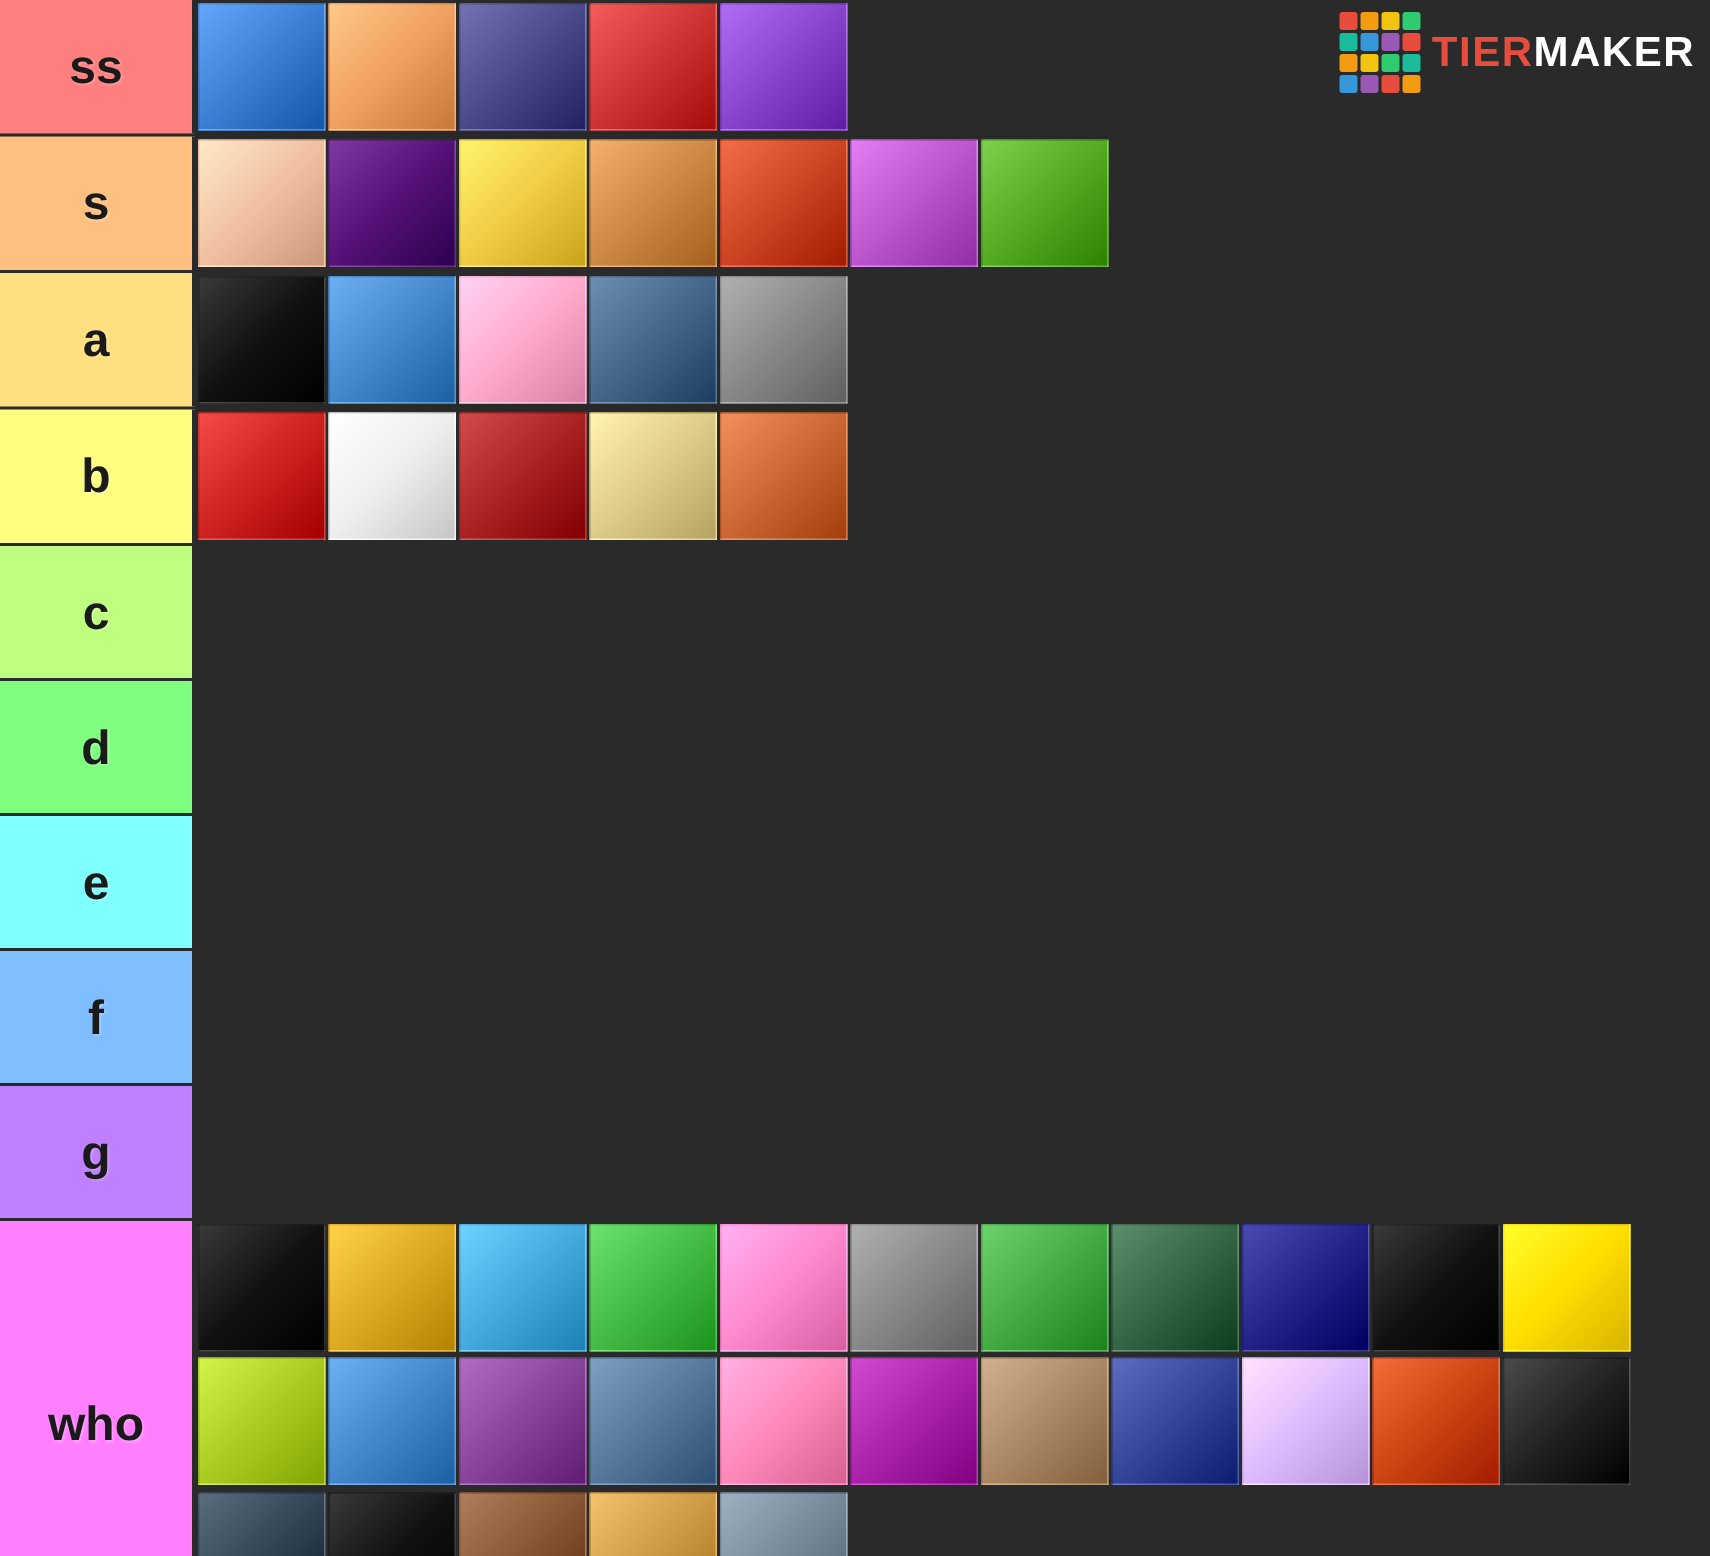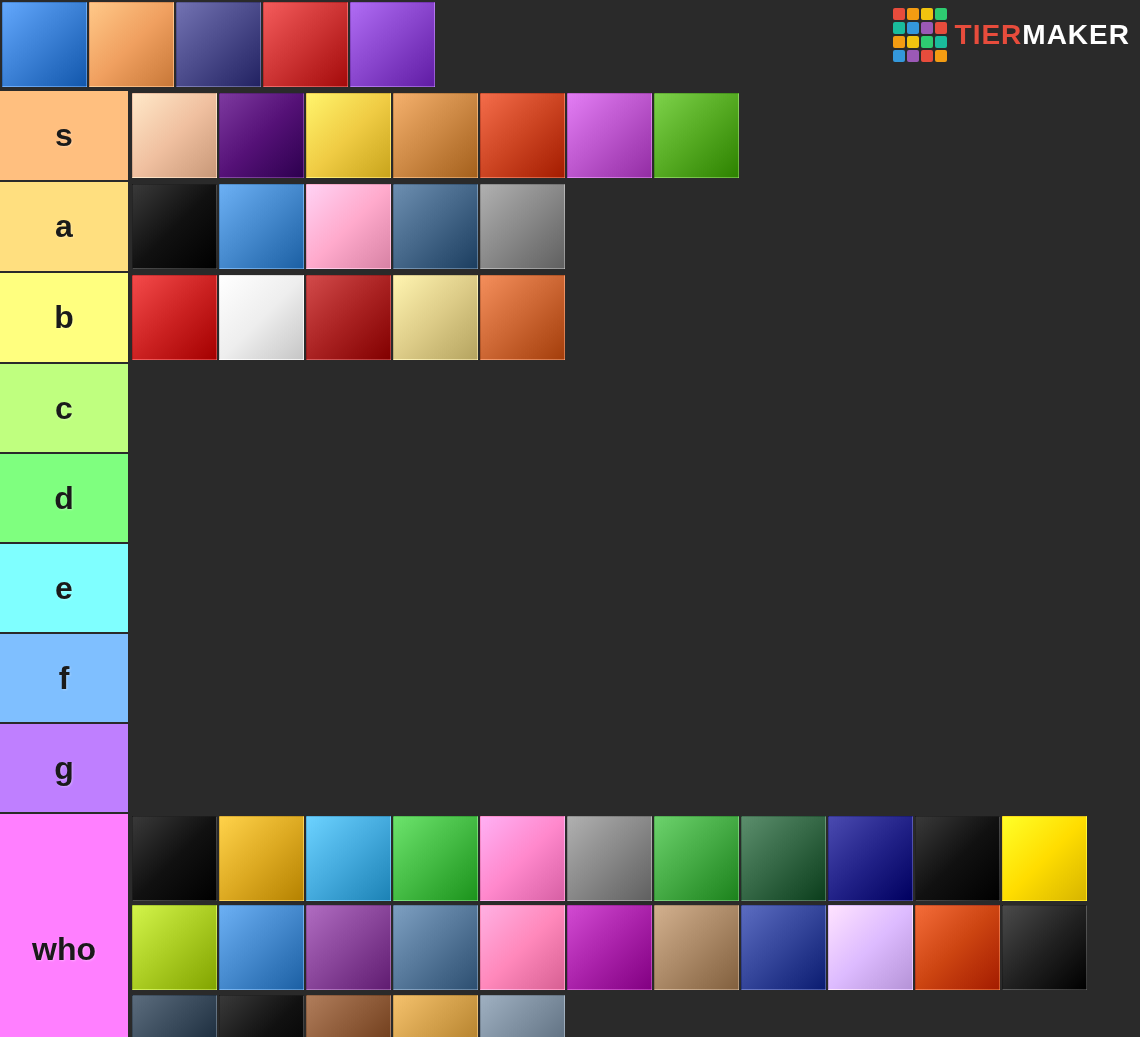--- a/index.html
+++ b/index.html
@@ -125,20 +125,21 @@
       <div class="logo-cell" style="background: rgb(231, 76, 60);"></div>
       <div class="logo-cell" style="background: rgb(243, 156, 18);"></div>
     </div>
   <div class="logo-text">
     <span class="tier">TiER</span><span class="maker">MAKER</span>
   </div>
 </div>
 
 <div id="tier-container">
     <div class="tier-row row-ss">
+      <div class="tier-label" style="background: rgb(255, 127, 127);">ss</div>
       <div class="tier-items">
         <div class="av-box" style="background: linear-gradient(135deg, rgb(98, 167, 252), rgb(58, 127, 212), rgb(18, 87, 172)) 0% 0% / cover rgb(58, 127, 212); font-size: 8px; word-break: break-word;"></div>
         <div class="av-box" style="background: linear-gradient(135deg, rgb(255, 200, 136), rgb(240, 160, 96), rgb(200, 120, 56)) 0% 0% / cover rgb(240, 160, 96); font-size: 8px; word-break: break-word;"></div>
         <div class="av-box" style="background: linear-gradient(135deg, rgb(114, 114, 178), rgb(74, 74, 138), rgb(34, 34, 98)) 0% 0% / cover rgb(74, 74, 138); font-size: 8px; word-break: break-word;"></div>
         <div class="av-box" style="background: linear-gradient(135deg, rgb(244, 91, 91), rgb(204, 51, 51), rgb(164, 11, 11)) 0% 0% / cover rgb(204, 51, 51); font-size: 8px; word-break: break-word;"></div>
         <div class="av-box" style="background: linear-gradient(135deg, rgb(176, 108, 244), rgb(136, 68, 204), rgb(96, 28, 164)) 0% 0% / cover rgb(136, 68, 204); font-size: 8px; word-break: break-word;"></div>
       </div>
     </div>
     <div class="tier-row row-s">
       <div class="tier-label" style="background: rgb(255, 191, 127);">s</div>

